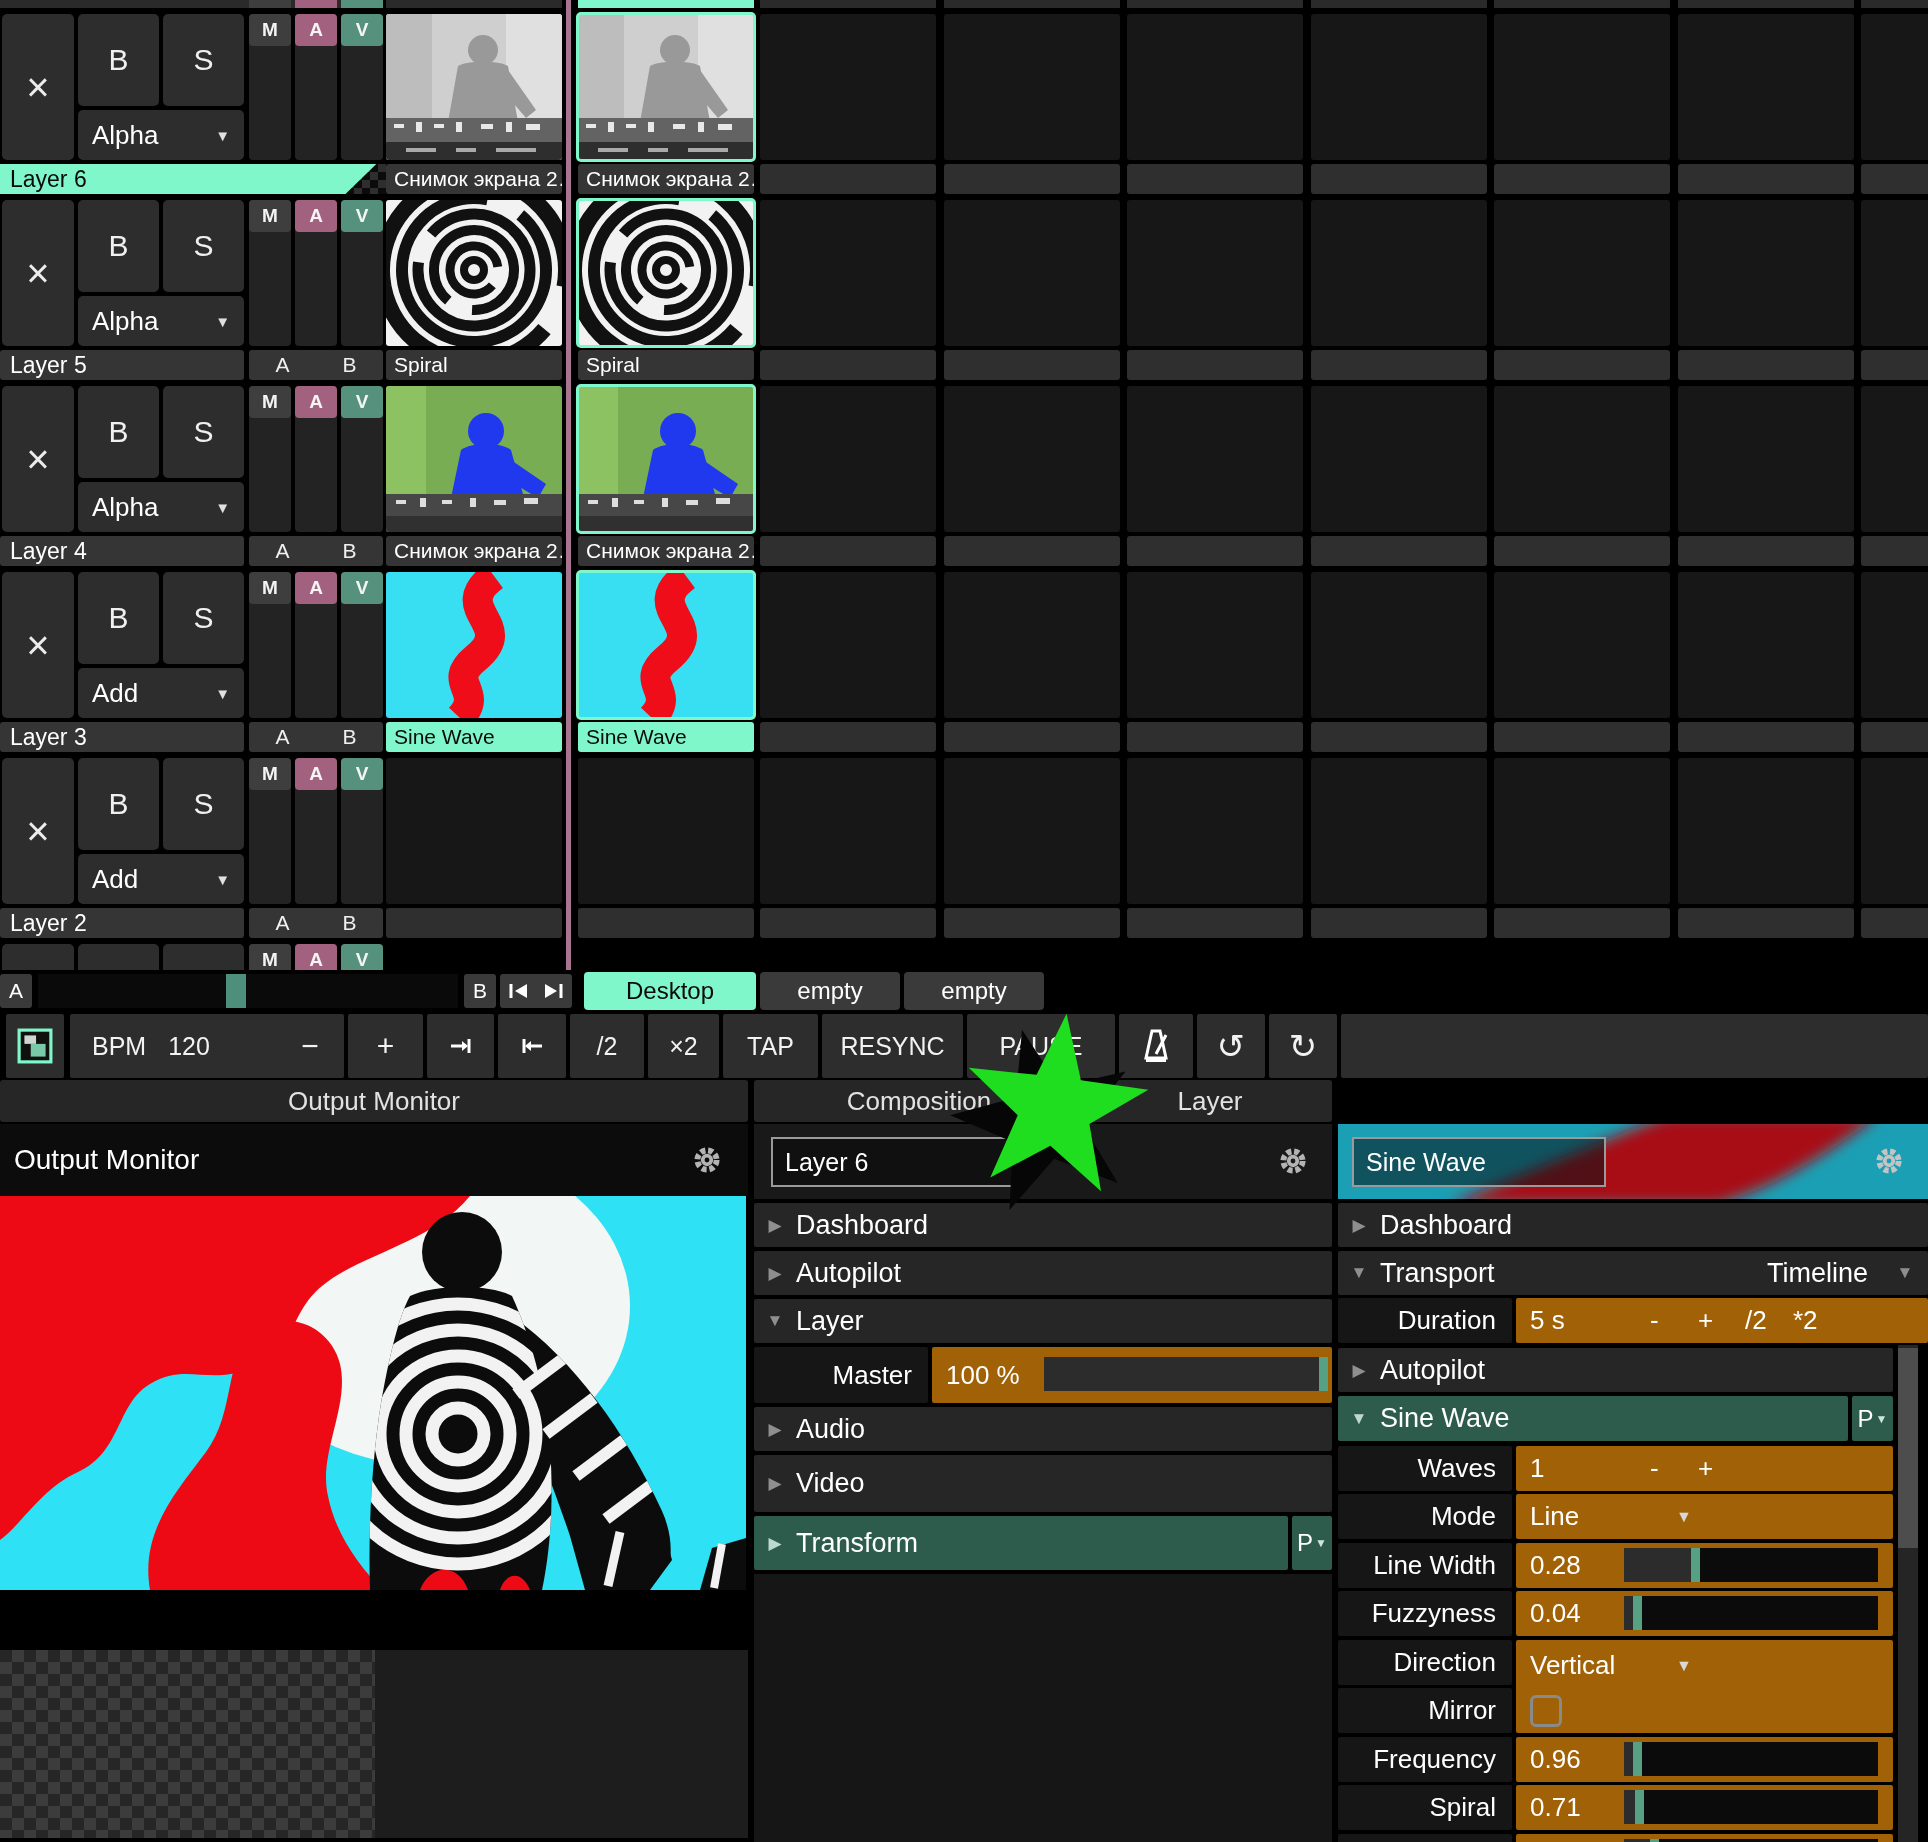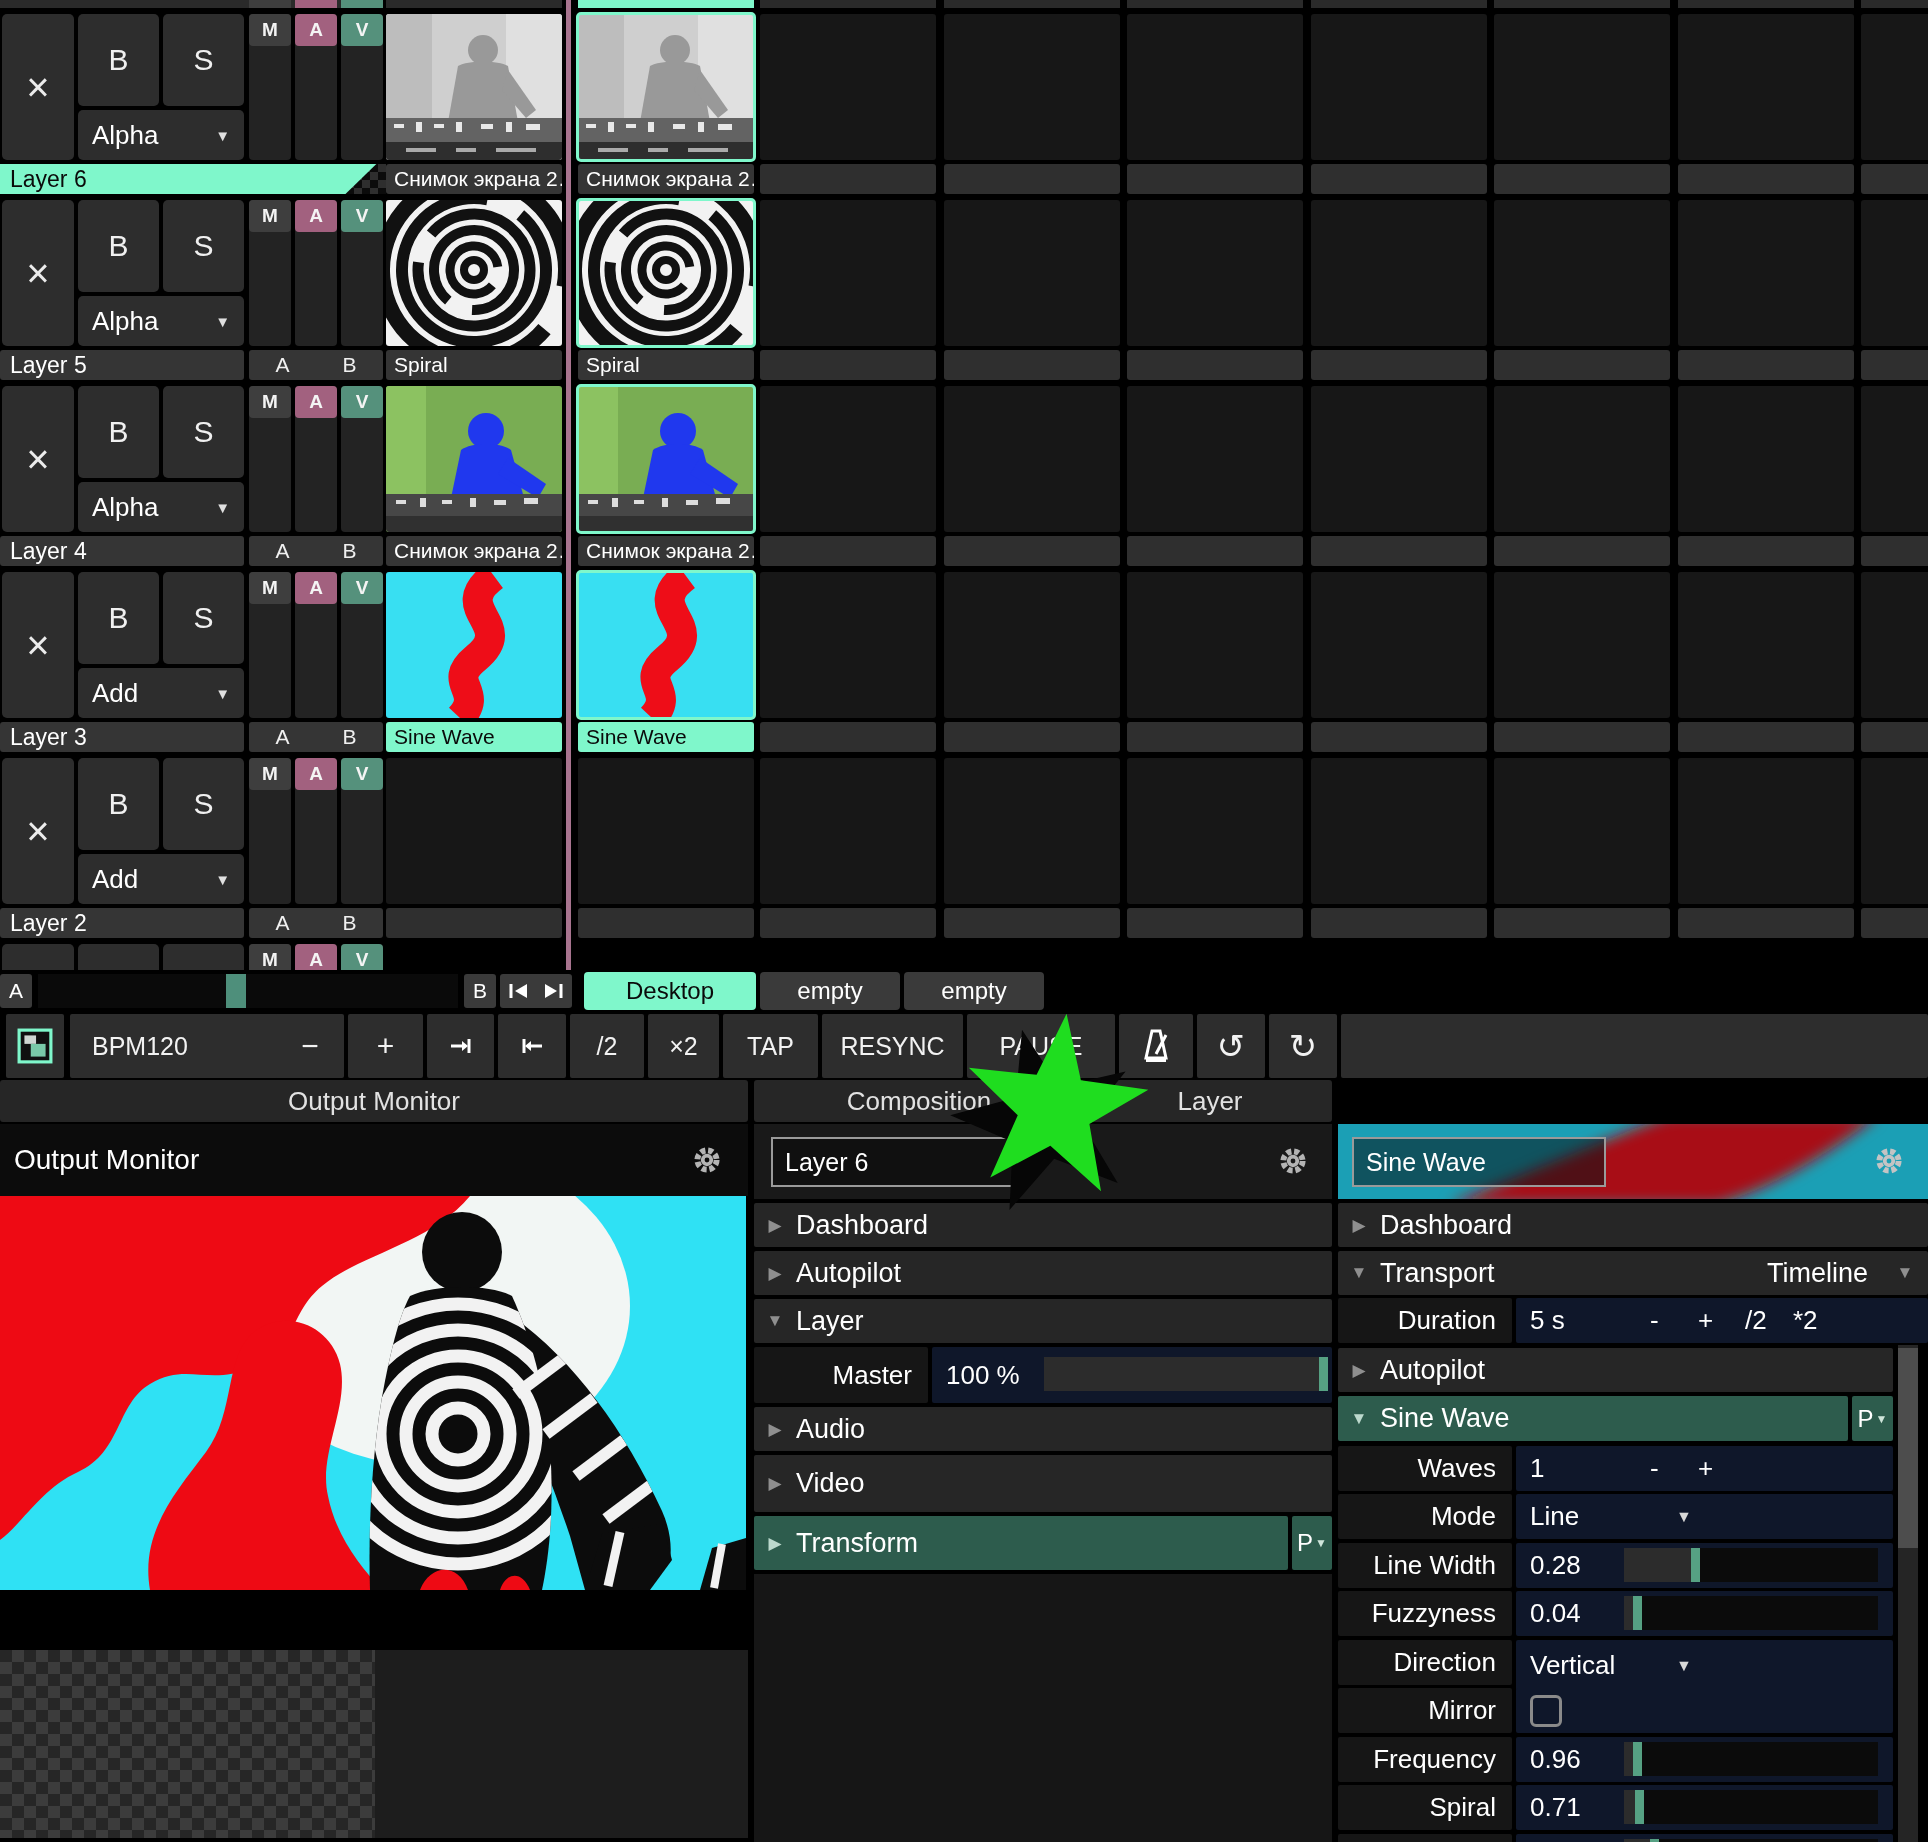--- a/index.html
+++ b/index.html
@@ -64,21 +64,21 @@
        display:flex;align-items:center;justify-content:center;font-size:25px;color:#f2f2f2;}
 
   
   .ptab{position:absolute;background:#262626;border-radius:3px;display:flex;align-items:center;justify-content:center;
        font-size:26px;color:#e2e2e2;}
   .secrow{position:absolute;background:#262626;border-radius:2px;display:flex;align-items:center;font-size:27px;}
   .secrow.teal{background:#2d5c4d;}
   .tri{width:42px;text-align:center;font-size:17px;color:#8f8f8f;flex:0 0 auto;}
   .paramlabel{position:absolute;background:#161616;border-radius:2px;display:flex;align-items:center;
        justify-content:flex-end;padding-right:16px;font-size:26px;box-sizing:border-box;}
-  .paramval{position:absolute;background:#0f172a;border-radius:2px;display:flex;align-items:center;font-size:26px;}
+  .paramval{position:absolute;background:#a16207;border-radius:2px;display:flex;align-items:center;font-size:26px;}
   .pv-text{padding-left:14px;}
   .pslider{position:absolute;top:5px;height:34px;background:#0b0b0b;}
   .pfill{position:absolute;left:0;top:0;height:100%;background:#2c2c2c;}
   .phandle{position:absolute;top:0;width:9px;height:100%;background:#56a183;}
   .checkbox{width:26px;height:26px;border:3px solid #8a8a8a;border-radius:6px;margin-left:14px;}
   .pbtn{position:absolute;background:#2d5c4d;border-radius:2px;display:flex;align-items:center;justify-content:center;
        font-size:24px;}
   .pbtn small{font-size:12px;margin-left:2px;color:#cfe5db;}
   .nameinput{position:absolute;background:#101010;border:2px solid #9a9a9a;display:flex;align-items:center;
        padding:0 12px;font-size:25px;box-sizing:border-box;color:#fff;}
@@ -576,21 +576,21 @@
 <div id="bpm">
   <div class="bcell" style="left:6px;width:58px;">
     <span style="display:flex;">
       <svg width="36" height="36" viewBox="0 0 34 34">
           <rect x="2" y="2" width="30" height="30" fill="#101010" stroke="#7ff7cb" stroke-width="3"></rect>
           <path d="M7,7 h11 v8 h-11 z" fill="#cfd6d2"></path>
           <path d="M13,15 h14 v12 h-14 z" fill="#79c9a8"></path>
         </svg>
     </span>
   </div>
-  <div class="bcell" style="left:70px;width:202px;justify-content:flex-start;padding-left:22px;">
+  <div class="bcell" style="left:70px;width:202px;justify-content:flex-start;padding-left:22px;gap:22px;">
     <span>BPM</span>
     <span>120</span>
   </div>
   <div class="bcell" style="left:276px;width:68px;font-size:30px;">−</div>
   <div class="bcell" style="left:348px;width:75px;font-size:30px;">+</div>
   <div class="bcell" style="left:427px;width:67px;">
     <span style="display:flex;">
       <svg width="24" height="18" viewBox="0 0 24 18">
           <path d="M2,9 H13" stroke="#fff" stroke-width="3"></path>
           <path d="M13,4 L19,9 L13,14 Z" fill="#fff"></path>

